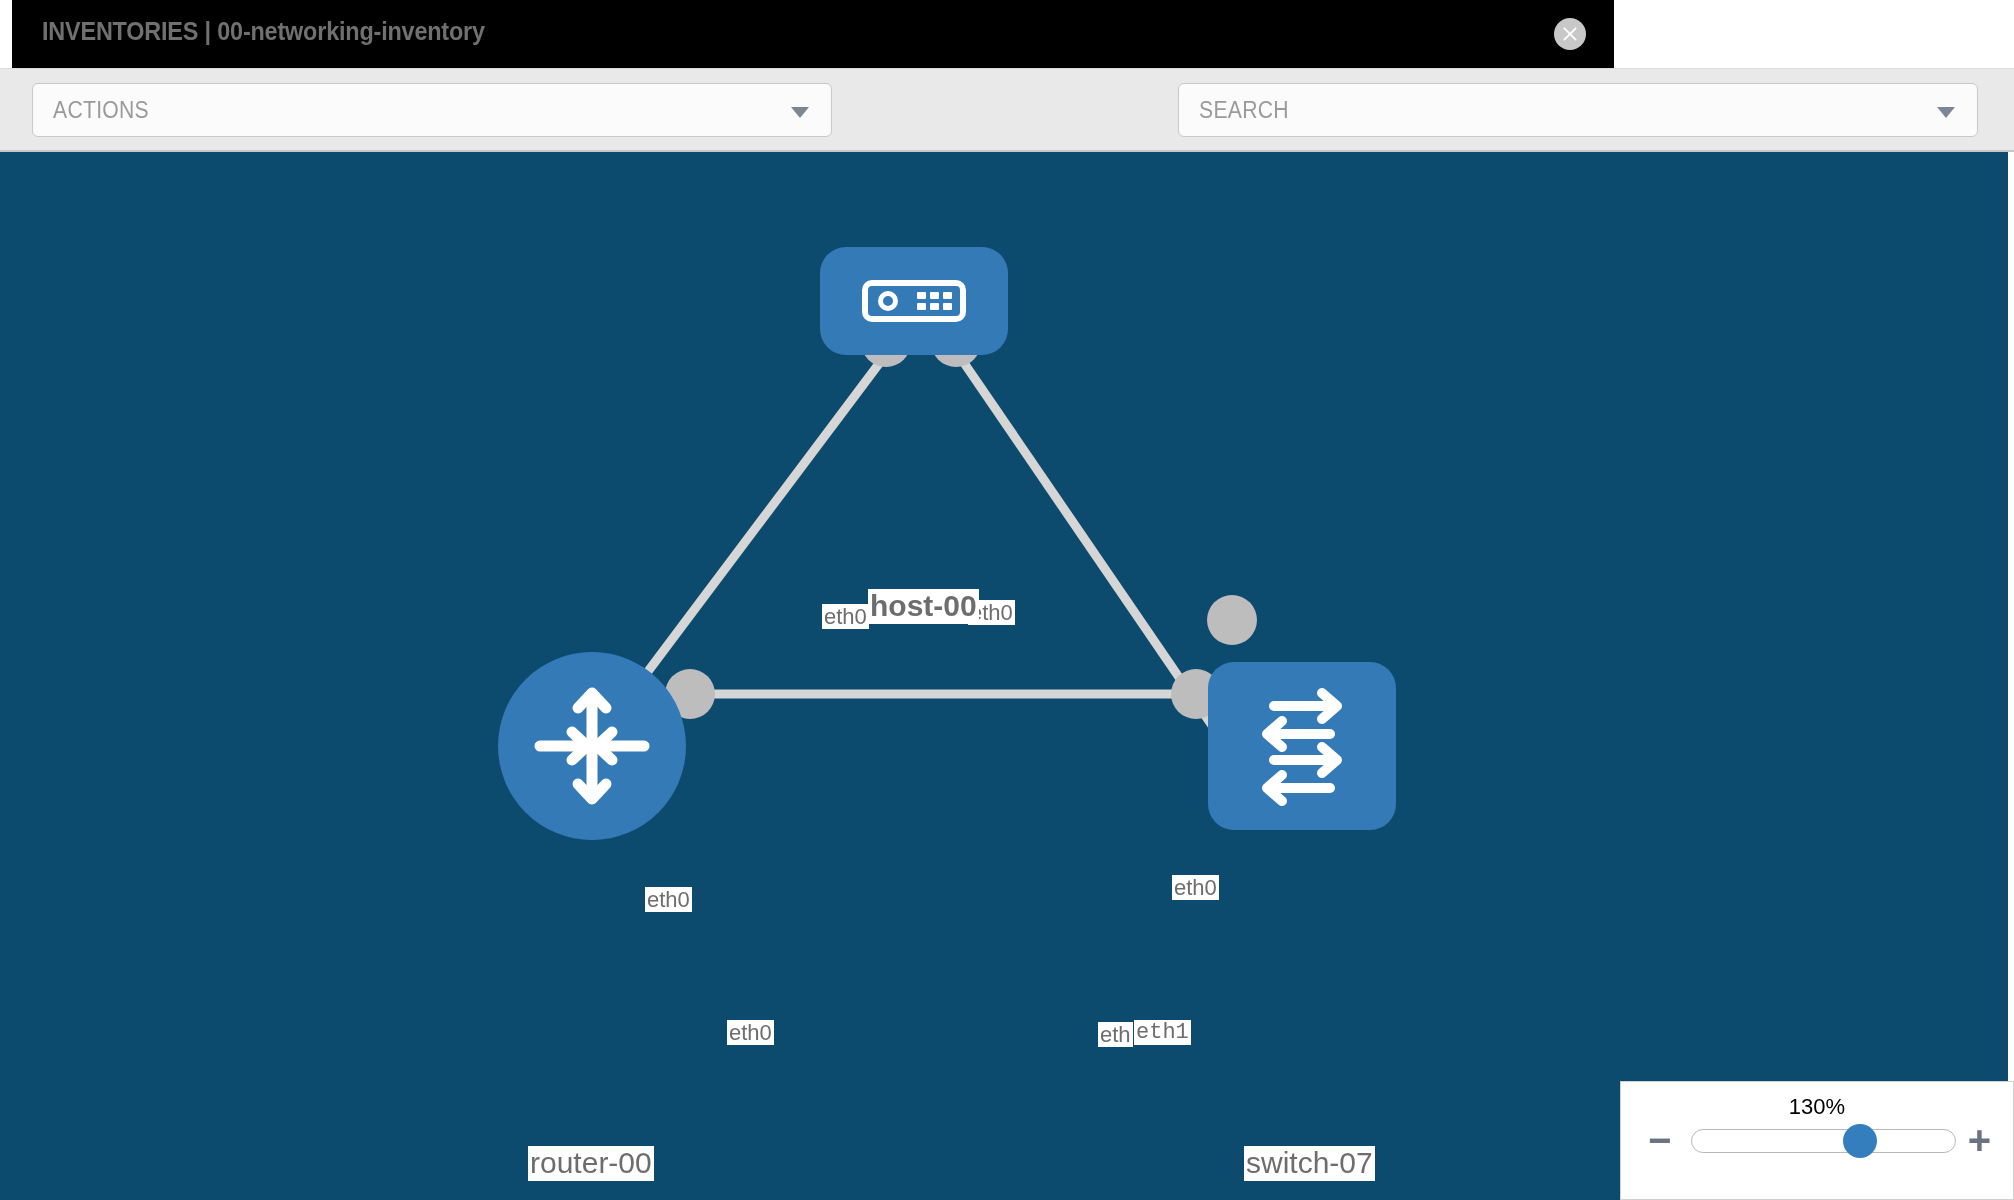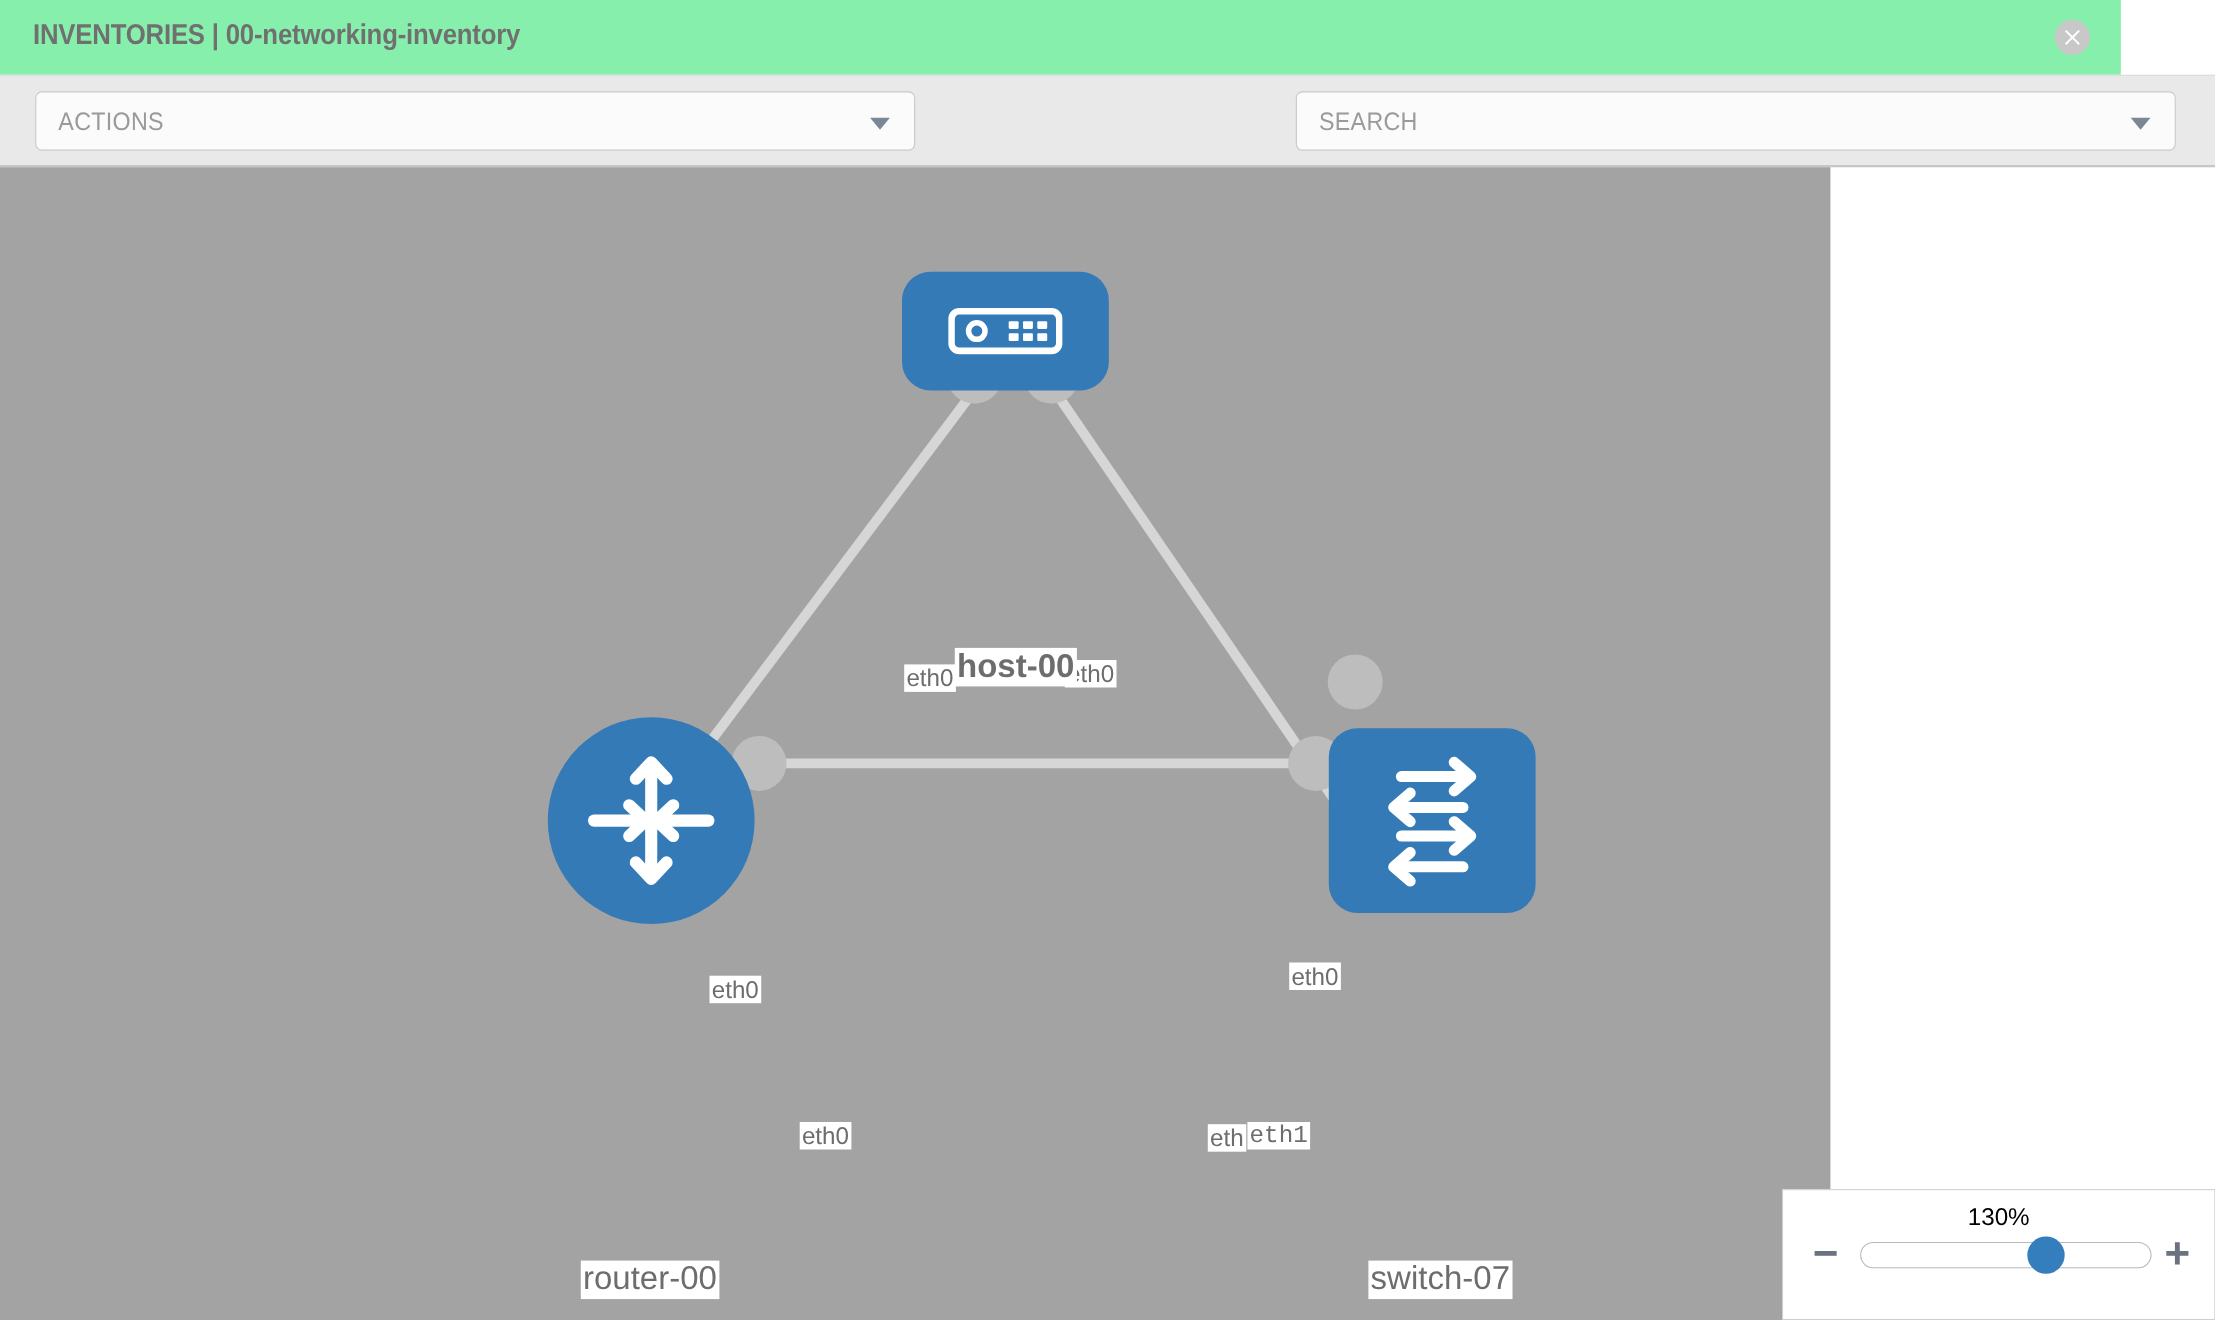--- a/index.html
+++ b/index.html
@@ -15,24 +15,24 @@
 
   #app {
     position: relative;
     width: 2014px;
     height: 1200px;
   }
 
   
   .header {
     position: absolute;
-    left: 0; top: 0;
-    width: 1928px;
+    left: 12px; top: 0;
+    width: 1602px;
     height: 68px;
-    background: #86efac;
+    background: #000000;
     box-sizing: border-box;
   }
   .header-title {
     position: absolute;
     left: 30px;
     top: 16px;
     font-size: 26px;
     font-weight: bold;
     color: #707070;
     letter-spacing: -0.2px;
@@ -124,23 +124,23 @@
     color: #9a9a9a;
     letter-spacing: 0.3px;
     transform: scaleX(0.92);
     transform-origin: left center;
   }
 
   
   .canvas {
     position: absolute;
     left: 0; top: 152px;
-    width: 1664px;
+    width: 2008px;
     height: 1048px;
-    background: #a3a3a3;
+    background: #0c4a6e;
     overflow: hidden;
   }
   .canvas svg.links {
     position: absolute;
     left: 0; top: 0;
     width: 2014px;
     height: 1048px;
   }
 
   

